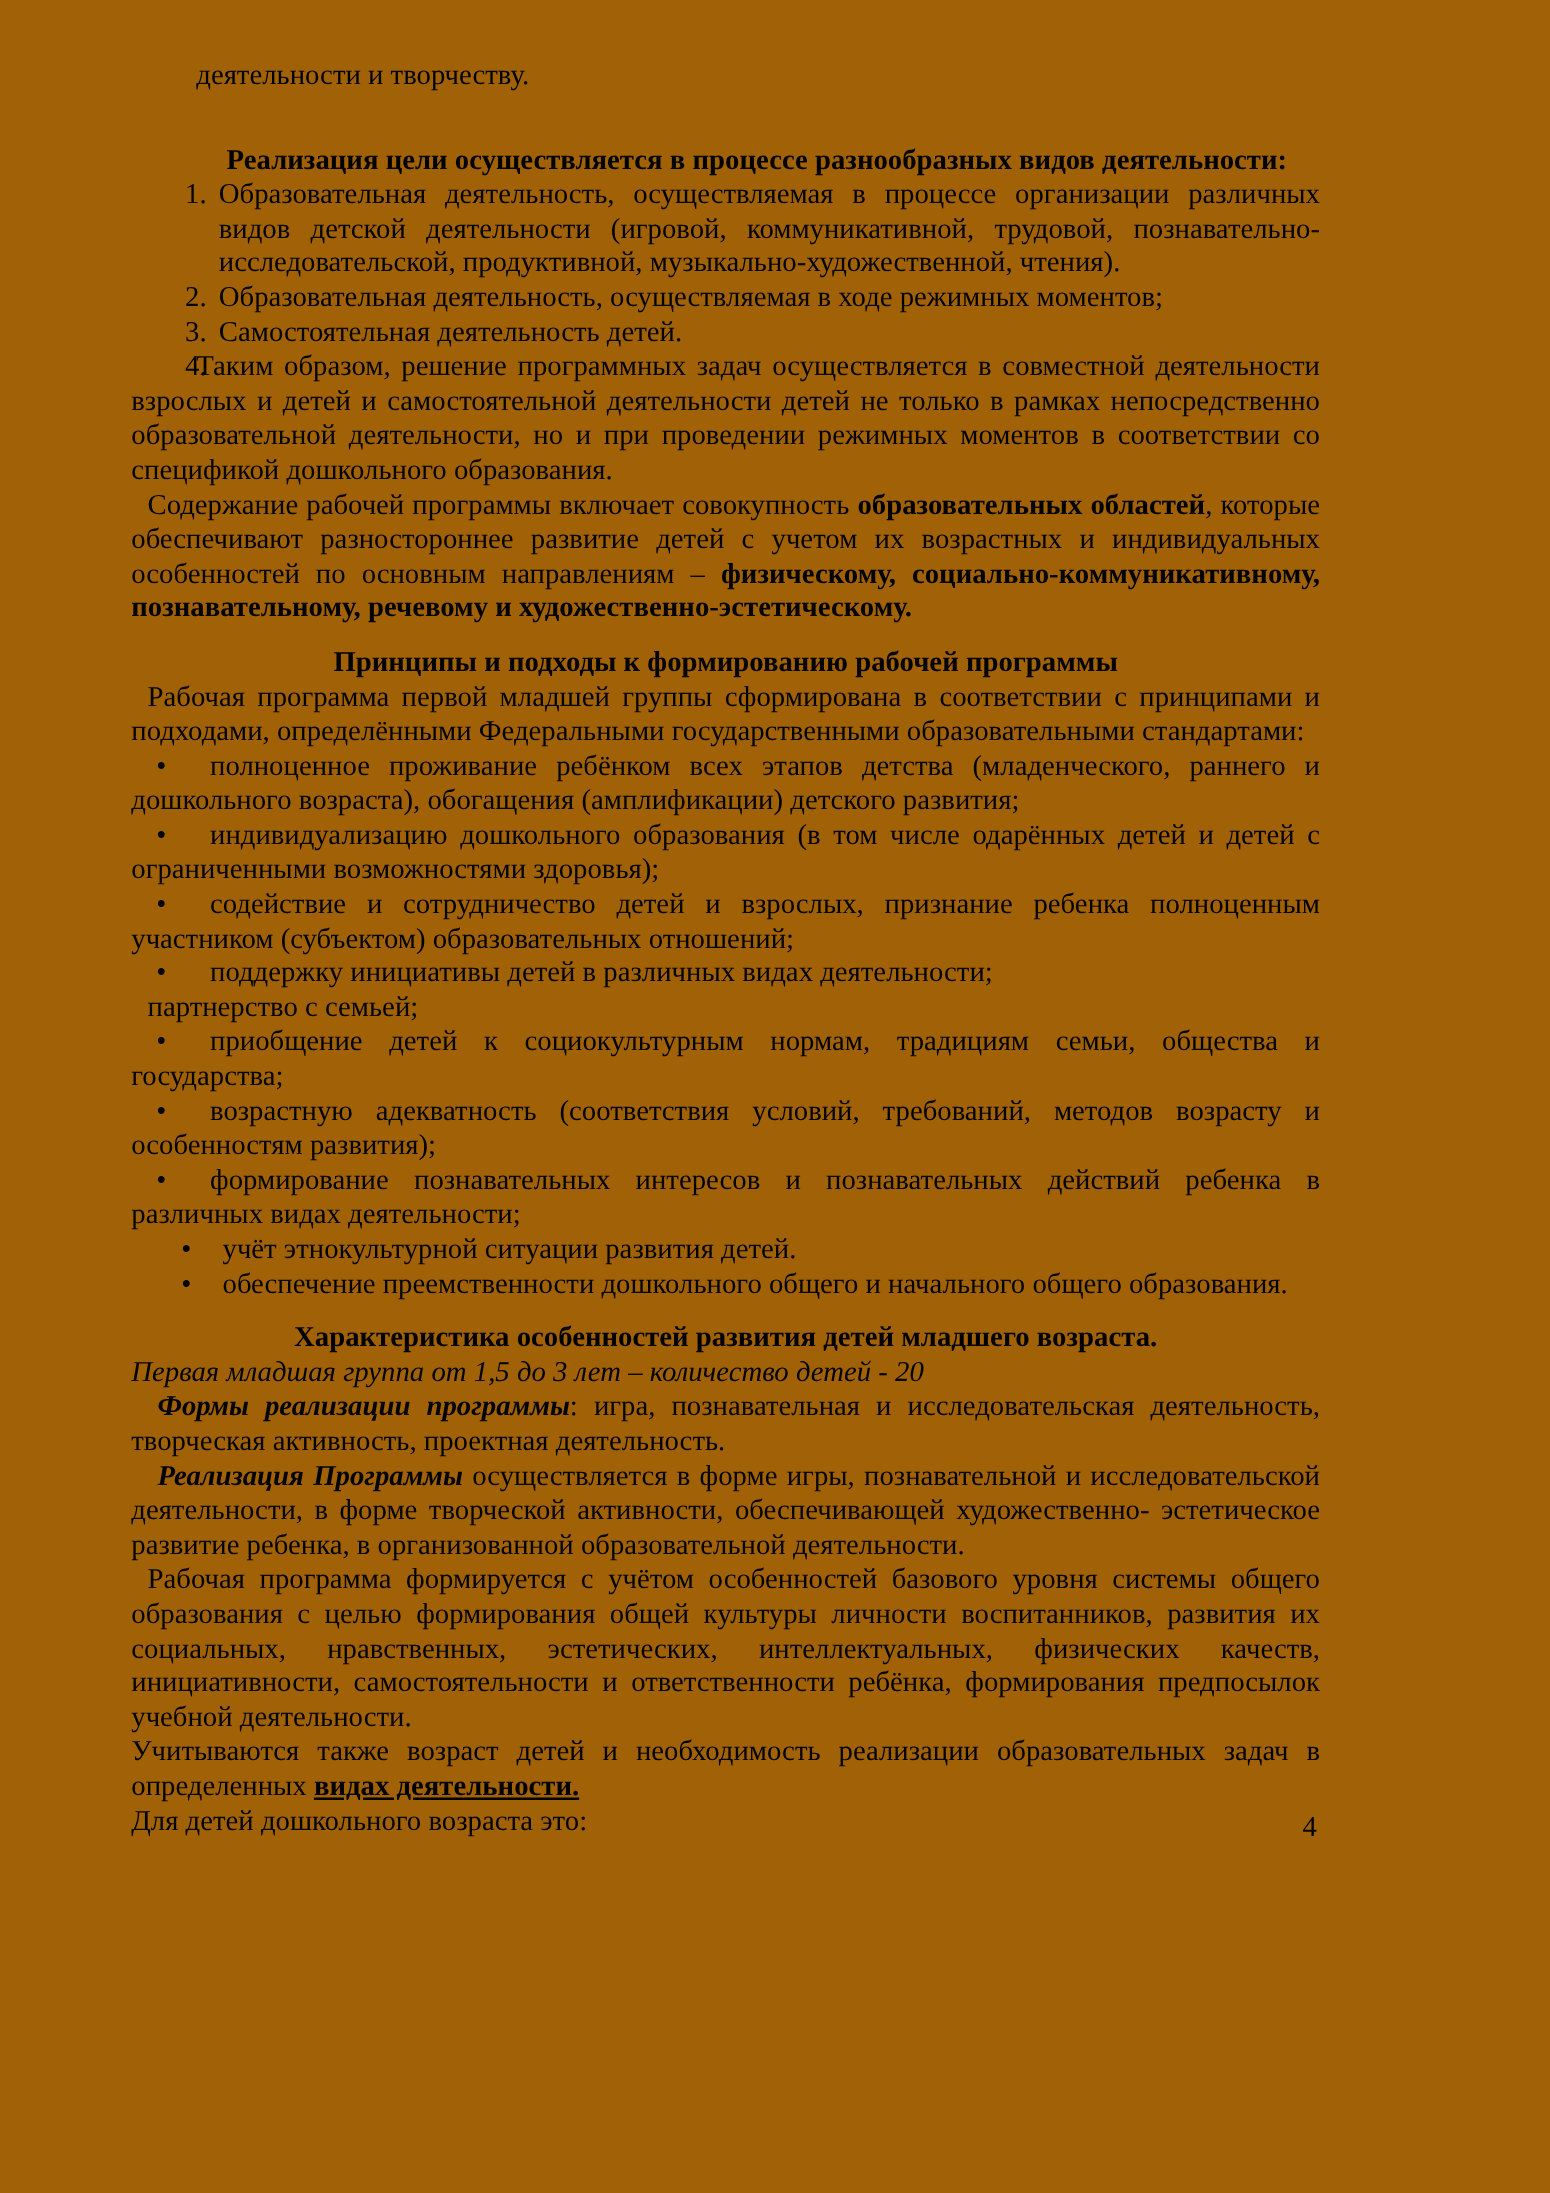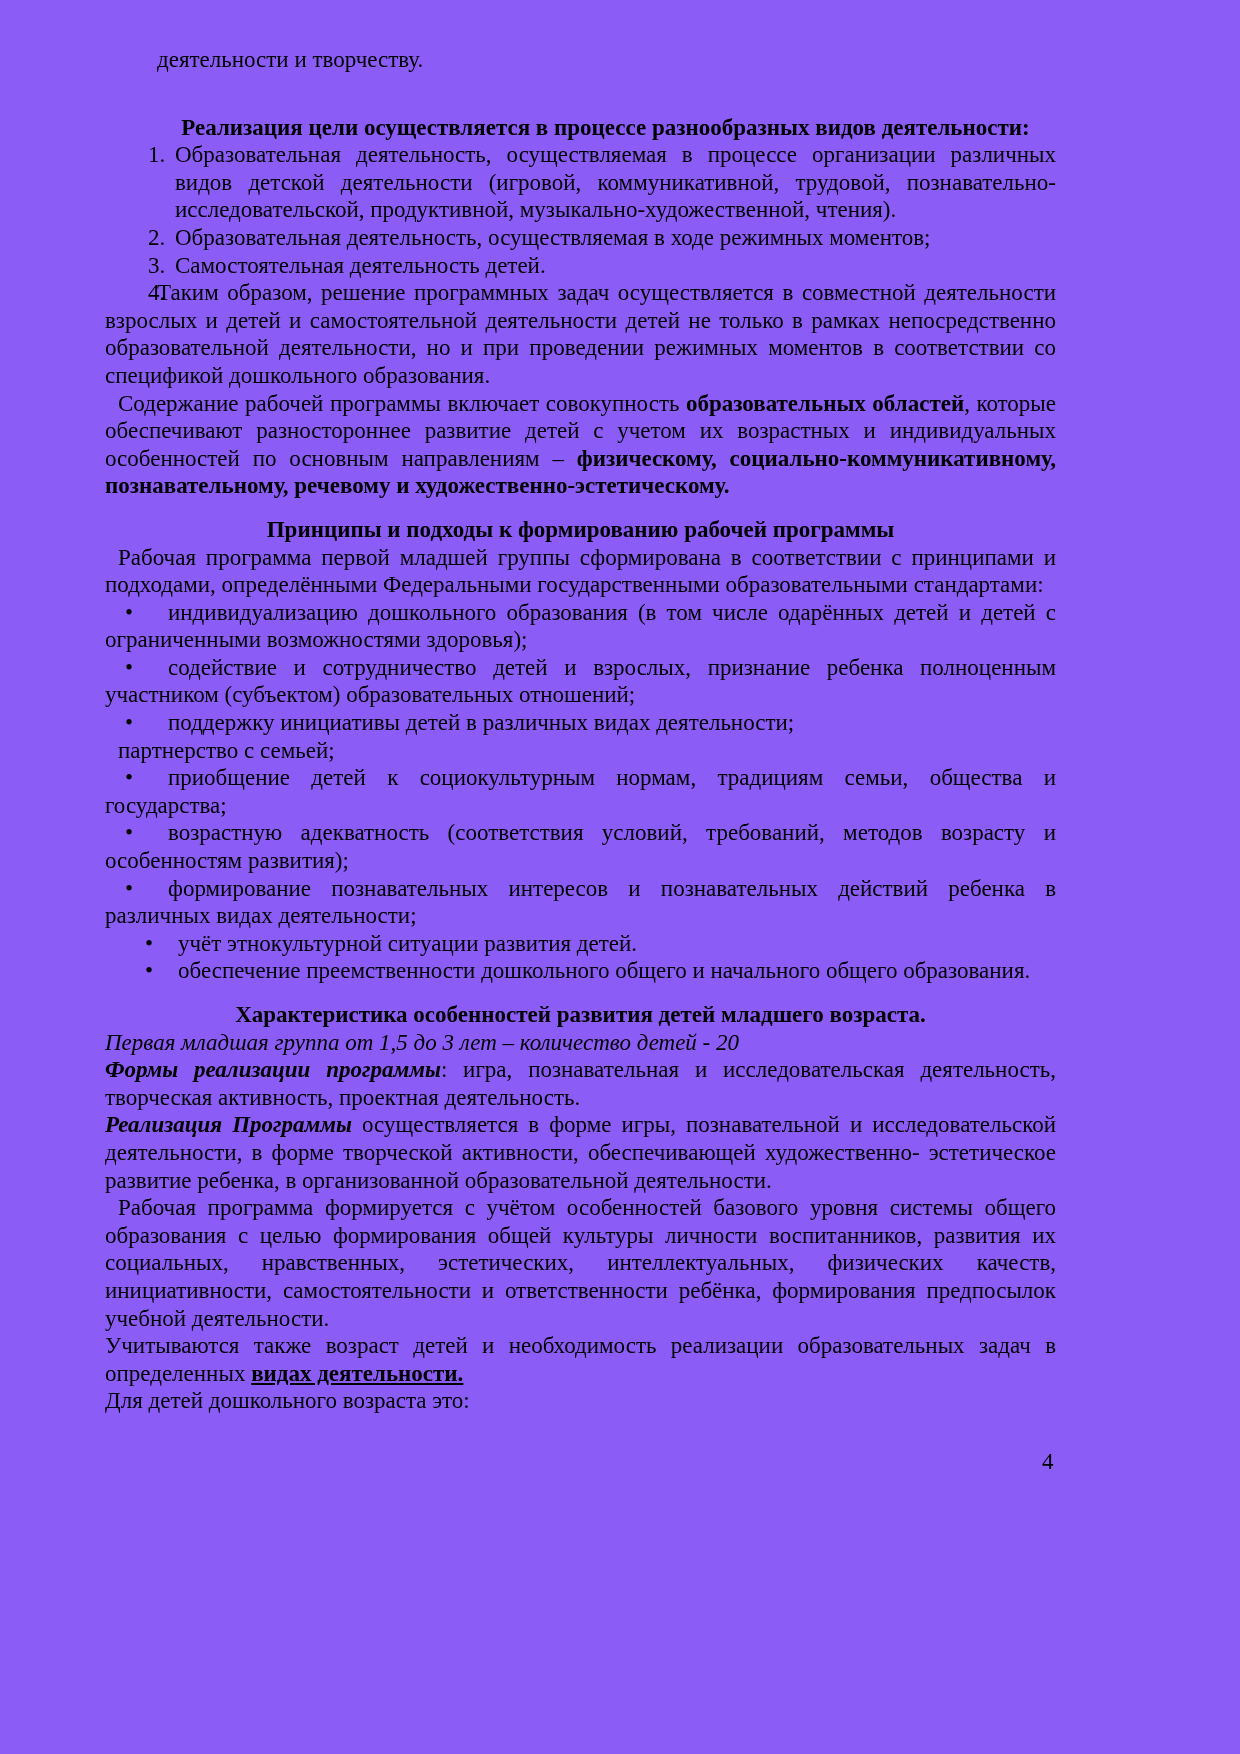--- a/index.html
+++ b/index.html
@@ -6,31 +6,31 @@
   html, body { background: #ffffff; }
   body {
     width: 1240px;
     font-family: "Liberation Serif", serif;
     color: #000000;
   }
   .page {
     position: relative;
     width: 1240px;
     height: 1754px;
-    background: #8b5cf6;
+    background: #a16207;
     padding: 46px 184px 0 105px;
     font-size: 23px;
     line-height: 27.6px;
     overflow: hidden;
   }
   p { text-align: justify; }
   .ind-lg { text-indent: 52px; }
   .ind-sm { text-indent: 13px; }
   b, .bold { font-weight: bold; font-family: Liberation Serif, serif; }
-  .bi { font-weight: bold; font-style: italic; }
+  .bi { font-weight: bold; font-style: italic; margin-left: 21px; }
   .italic { font-style: italic; }
   .bu { font-weight: bold; text-decoration: underline; }
 
   .heading-left {
     font-weight: bold;
     text-indent: 50px;
     margin-top: 40px;
     text-align: center;
   }
   .heading-center {
@@ -99,20 +99,23 @@
   <p class="ind-lg">Таким образом, решение программных задач осуществляется в совместной деятельности взрослых и детей и самостоятельной деятельности детей не только в рамках непосредственно образовательной деятельности, но и при проведении режимных моментов в соответствии со спецификой дошкольного образования.</p>
 
   <p class="ind-sm"><span>Содержание рабочей программы включает совокупность </span><b>образовательных областей</b><span>, которые обеспечивают разностороннее развитие детей с учетом их возрастных и индивидуальных особенностей по основным направлениям – </span><b>физическому, социально-коммуникативному, познавательному, речевому и художественно-эстетическому.</b></p>
 
   <p class="heading-center">Принципы и подходы к формированию рабочей программы</p>
 
   <p class="ind-sm">Рабочая программа первой младшей группы сформирована в соответствии с принципами и подходами, определёнными Федеральными государственными образовательными стандартами:</p>
 
   <div>
     <div class="bullet-item">
+      <span class="bullet">•</span><span>полноценное проживание ребёнком всех этапов детства (младенческого, раннего и дошкольного возраста), обогащения (амплификации) детского развития;</span>
+    </div>
+    <div class="bullet-item">
       <span class="bullet">•</span><span>индивидуализацию дошкольного образования (в том числе одарённых детей и детей с ограниченными возможностями здоровья);</span>
     </div>
     <div class="bullet-item">
       <span class="bullet">•</span><span>содействие и сотрудничество детей и взрослых, признание ребенка полноценным участником (субъектом) образовательных отношений;</span>
     </div>
     <div class="bullet-item">
       <span class="bullet">•</span><span>поддержку инициативы детей в различных видах деятельности;</span>
     </div>
 
     <p class="ind-sm">партнерство с семьей;</p>

